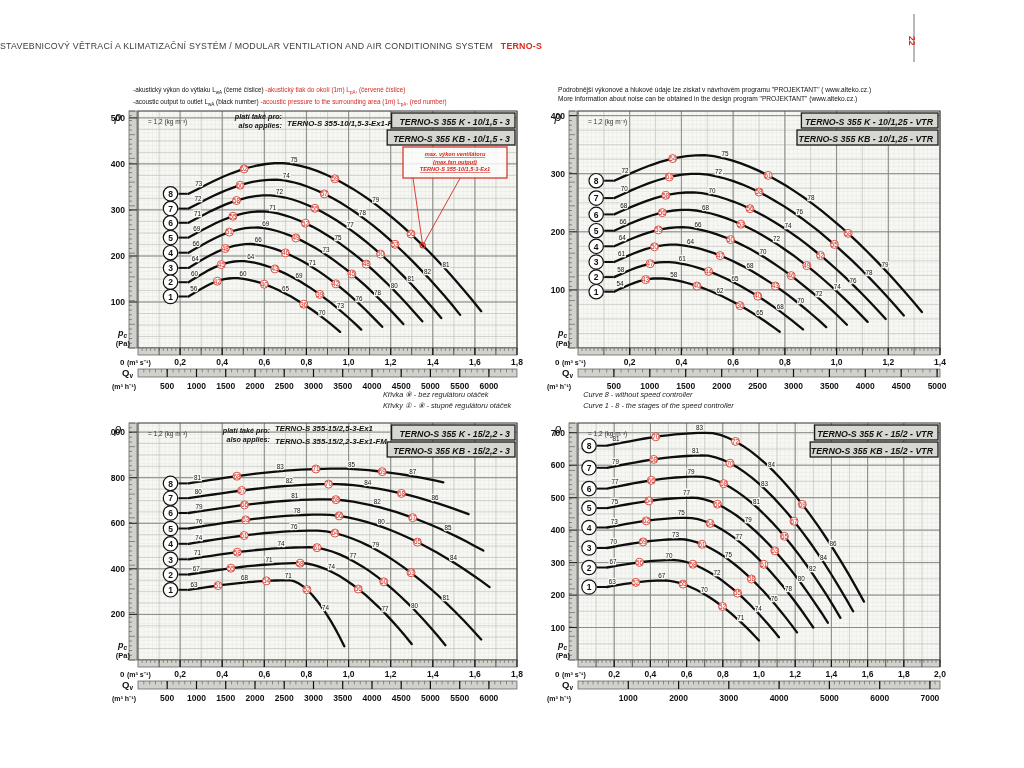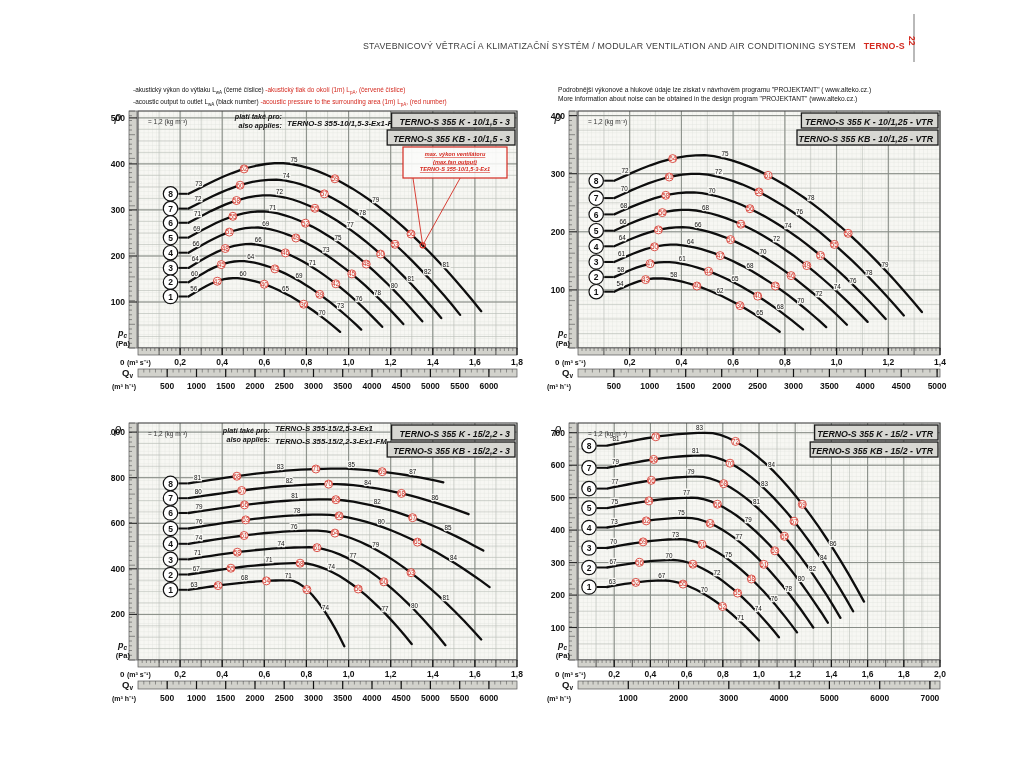--- a/index.html
+++ b/index.html
@@ -1,18 +1,18 @@
 <!DOCTYPE html>
 <html><head>
 <meta charset="utf-8">
 <style>
   html,body{margin:0;padding:0;background:#e8e8e8;}
   #page{position:relative;width:1024px;height:768px;background:#ffffff;overflow:hidden;
         font-family:"Liberation Sans",sans-serif;color:#111;}
-  #header{position:absolute;left:0;top:41px;width:905px;text-align:right;
+  #header{position:absolute;left:0;top:41px;width:905px;
           font-size:8.8px;letter-spacing:.25px;color:#3c3c3c;white-space:nowrap;}
   #header .brand{color:#d42a20;font-weight:bold;margin-left:5px;}
   #pg-divider{position:absolute;left:913px;top:14px;width:2px;height:48px;background:#b9b9b9;}
   #pg-num{position:absolute;left:917px;top:36px;color:#d42a20;font-weight:bold;font-size:8.5px;
           transform:rotate(90deg);transform-origin:left top;}
   .note{position:absolute;font-size:6.4px;line-height:9px;white-space:nowrap;}
   .note .r{color:#d42a20;}
   .note sub{font-size:4.5px;}
   #note-tl{left:133px;top:85px;}
   #note-tr{left:558px;top:85px;font-size:6.6px;}
@@ -1860,14 +1860,24 @@
         <text x="234.1" y="288.0" font-size="8.5" text-anchor="middle" font-weight="bold" fill="#111">4000</text>
         <text x="284.4" y="288.0" font-size="8.5" text-anchor="middle" font-weight="bold" fill="#111">5000</text>
         <text x="334.7" y="288.0" font-size="8.5" text-anchor="middle" font-weight="bold" fill="#111">6000</text>
         <text x="384.9" y="288.0" font-size="8.5" text-anchor="middle" font-weight="bold" fill="#111">7000</text>
         <rect x="269.6" y="12" width="123.4" height="15" fill="#d7d7d2" stroke="#1a1a1a" stroke-width="1.3"></rect>
         <text x="388.0" y="23.5" font-size="8.8" text-anchor="end" font-weight="bold" font-style="italic" fill="#111">TERNO-S 355 K - 15/2 - VTR</text>
         <rect x="265.2" y="29" width="127.8" height="15" fill="#d7d7d2" stroke="#1a1a1a" stroke-width="1.3"></rect>
         <text x="388.0" y="40.5" font-size="8.8" text-anchor="end" font-weight="bold" font-style="italic" fill="#111">TERNO-S 355 KB - 15/2 - VTR</text>
       </svg></div>
 
+  <div id="legend">
+    <div>
+      <div>Křivka  ⑧ - bez regulátoru otáček</div>
+      <div>Křivky  ① - ⑧ - stupně regulátoru otáček</div>
+    </div>
+    <div>
+      <div>Curve   8  - without speed controller</div>
+      <div>Curve   1 - 8  - the stages of the speed controller</div>
+    </div>
+  </div>
 
 </div>
 
 </body></html>

